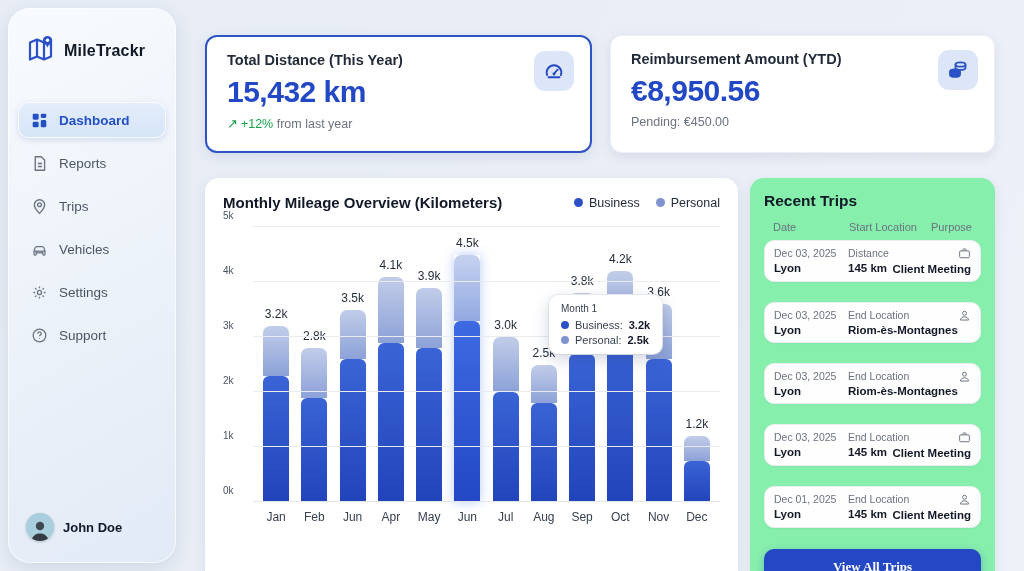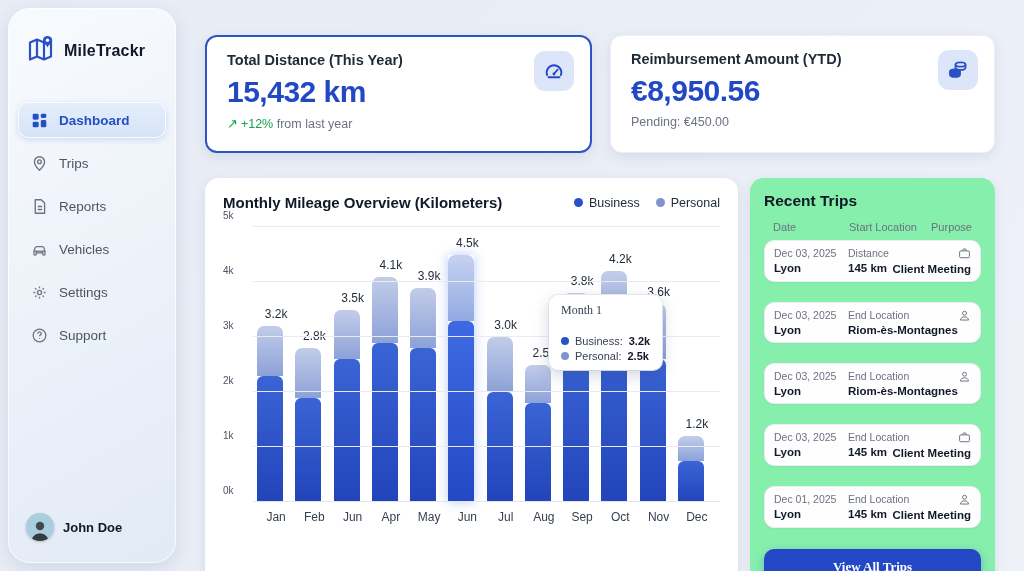--- a/index.html
+++ b/index.html
@@ -64,42 +64,42 @@
   .chart-header { display:flex; justify-content:space-between; align-items:center; }
   .chart-title { font-size:15px; font-weight:bold; color:#111827; }
   .legend { display:flex; gap:16px; align-items:center; }
   .legend-item { display:flex; align-items:center; gap:6px; font-size:12.5px; color:#1f2937; cursor:pointer; }
   .legend-dot { width:9px; height:9px; border-radius:50%; }
   .plot-area { position:relative; margin:16px 0 0 30px; height:275px; }
   .gridline { position:absolute; left:0; right:0; height:1px; background:#e9ebf1; }
   .gridline.base { background:#e2e5ec; }
   .ytick { position:absolute; left:-30px; transform:translateY(-6px); font-size:10px; color:#4b5563; }
   .bars { position:absolute; inset:0; display:flex; padding:0 4px; }
-  .bar-col { flex:1; position:relative; display:flex; align-items:flex-end; cursor:pointer; }
+  .bar-col { flex:1; position:relative; display:flex; align-items:flex-end; justify-content:center; cursor:pointer; }
   .stack { width:26px; display:flex; flex-direction:column; justify-content:flex-end; }
   .seg.personal {
     background:linear-gradient(180deg,rgba(143,163,215,.55),rgba(120,145,208,.85));
     border-radius:7px 7px 0 0;
   }
   .seg.business {
     background:linear-gradient(180deg,#3a64d6,#2244ba);
     border-radius:6px 6px 0 0;
   }
   .stack.hovered { filter:brightness(1.06); box-shadow:0 0 12px rgba(170,190,235,.95); }
   .bar-label {
     position:absolute; left:50%; transform:translateX(-50%);
     font-size:12px; color:#1f2937; white-space:nowrap;
   }
   .xlabels { display:flex; margin-left:30px; padding:0 4px; margin-top:8px; }
   .xlabels span { flex:1; text-align:center; font-size:12px; color:#374151; }
   .tooltip {
     position:absolute; left:296px; top:68px; background:#fff; border-radius:9px;
     box-shadow:0 5px 16px rgba(40,60,110,.22), 0 0 0 1px #f0f1f5; padding:8px 12px; z-index:5;
   }
-  .tooltip-title { font-size:12px; color:#374151; margin-bottom:17px;font-family:Liberation Serif, serif; }
+  .tooltip-title { font-size:10px; color:#374151; margin-bottom:5px; }
   .tooltip-row { display:flex; align-items:center; gap:6px; font-size:11px; color:#374151; margin-top:3px; }
   .tooltip-row b { color:#111827; }
   .t-dot { width:8px; height:8px; border-radius:50%; }
 
   
   .trips-card {
     flex:1; height:420px; background:#86efac; border-radius:14px; padding:14px 14px;
     box-shadow:0 4px 12px rgba(70,90,140,.12); display:flex; flex-direction:column;
   }
   .trips-title { font-size:15.5px; font-weight:bold; color:#111827; }
@@ -148,34 +148,34 @@
               <rect x="2" y="11.5" width="7" height="6.5" rx="1.6"></rect>
               <rect x="11.5" y="9.5" width="6.5" height="8.5" rx="1.6"></rect>
             </g>
           </svg>
       </span>
       <span>Dashboard</span>
     </div>
     <div class="nav-item">
       <span class="nicon">
         <svg width="17" height="17" viewBox="0 0 20 20" fill="none" stroke="currentColor" stroke-width="1.6">
-            <path d="M10 18s-6-5.6-6-10a6 6 0 1 1 12 0c0 4.4-6 10-6 10z"></path>
-            <circle cx="10" cy="8" r="2.2"></circle>
+            <path d="M5 2h7l4 4v12H5z" stroke-linejoin="round"></path>
+            <path d="M8 10h5M8 13.5h5"></path>
           </svg>
       </span>
-      <span>Trips</span>
+      <span>Reports</span>
     </div>
     <div class="nav-item">
       <span class="nicon">
         <svg width="17" height="17" viewBox="0 0 20 20" fill="none" stroke="currentColor" stroke-width="1.6">
-            <path d="M5 2h7l4 4v12H5z" stroke-linejoin="round"></path>
-            <path d="M8 10h5M8 13.5h5"></path>
+            <path d="M10 18s-6-5.6-6-10a6 6 0 1 1 12 0c0 4.4-6 10-6 10z"></path>
+            <circle cx="10" cy="8" r="2.2"></circle>
           </svg>
       </span>
-      <span>Reports</span>
+      <span>Trips</span>
     </div>
     <div class="nav-item">
       <span class="nicon">
         <svg width="17" height="17" viewBox="0 0 20 20" fill="none" stroke="currentColor" stroke-width="1.5">
             <path d="M3.5 12l1.4-4.2A2 2 0 0 1 6.8 6.5h6.4a2 2 0 0 1 1.9 1.3L16.5 12v3.5a1 1 0 0 1-1 1h-.6a1 1 0 0 1-1-1V14H6.1v1.5a1 1 0 0 1-1 1h-.6a1 1 0 0 1-1-1z" stroke-linejoin="round"></path>
             <path d="M3.5 12h13"></path>
             <circle cx="6.6" cy="12.9" r=".4" fill="currentColor"></circle>
             <circle cx="13.4" cy="12.9" r=".4" fill="currentColor"></circle>
           </svg>
       </span>

